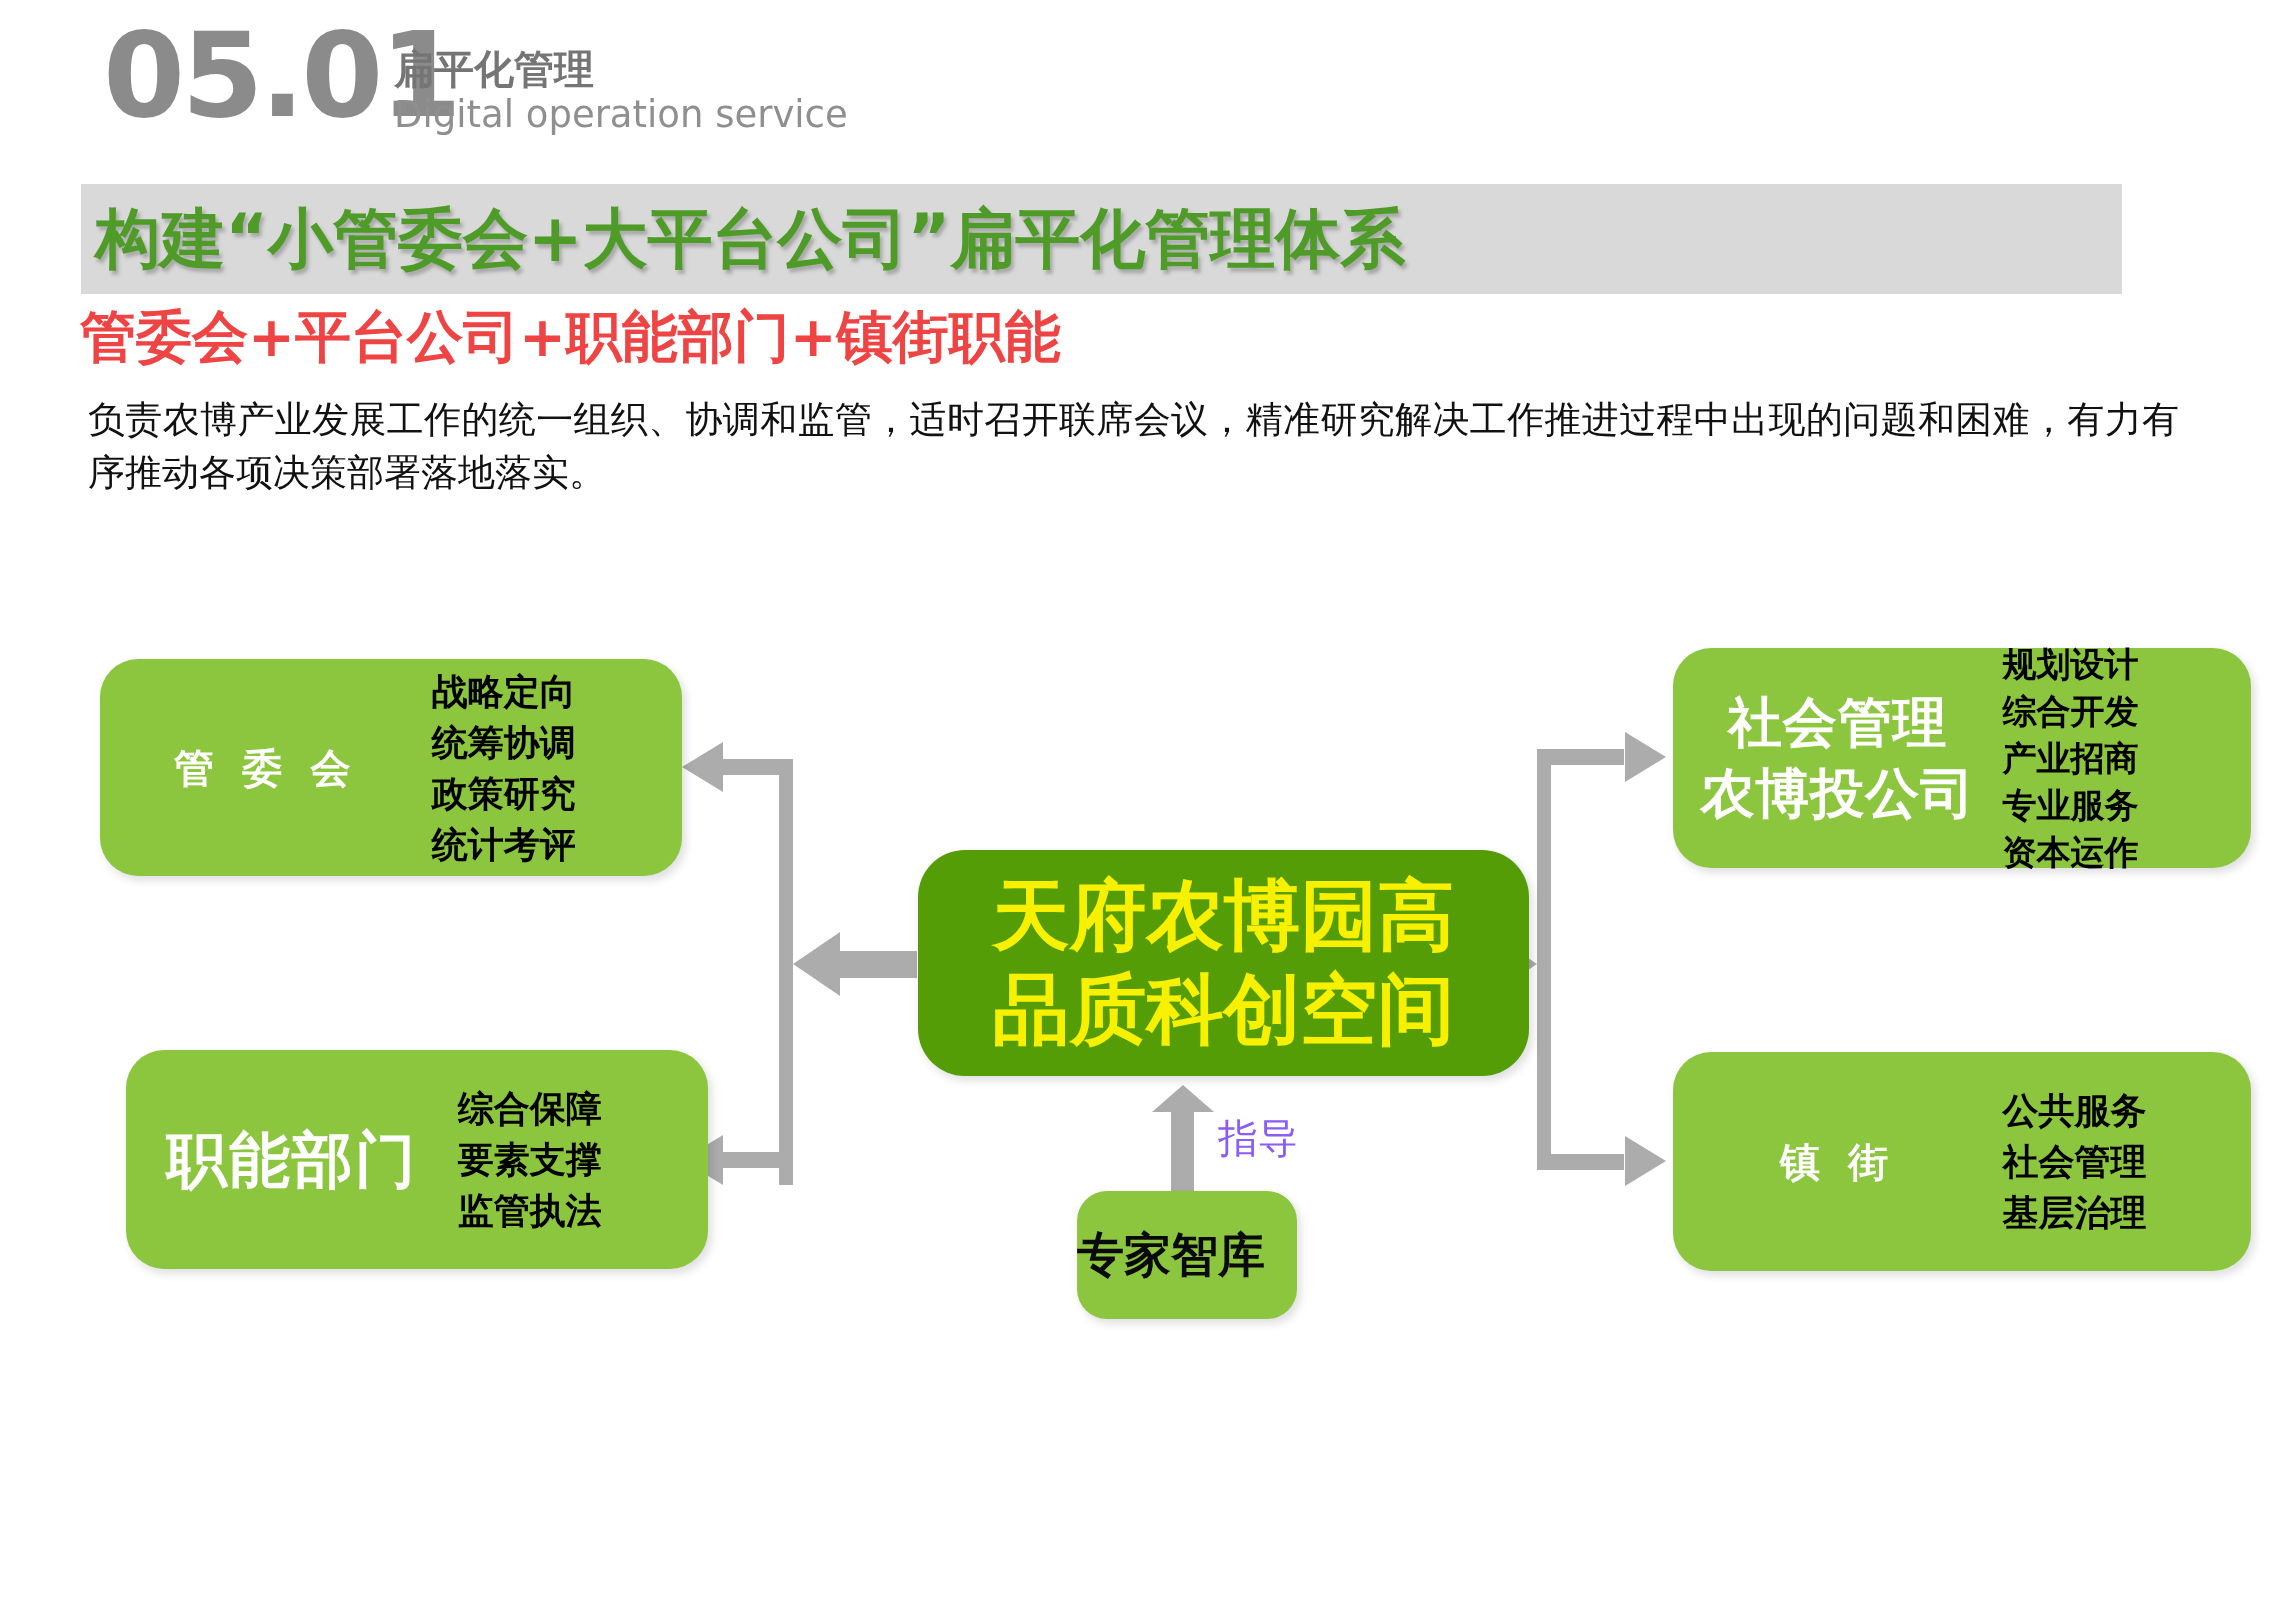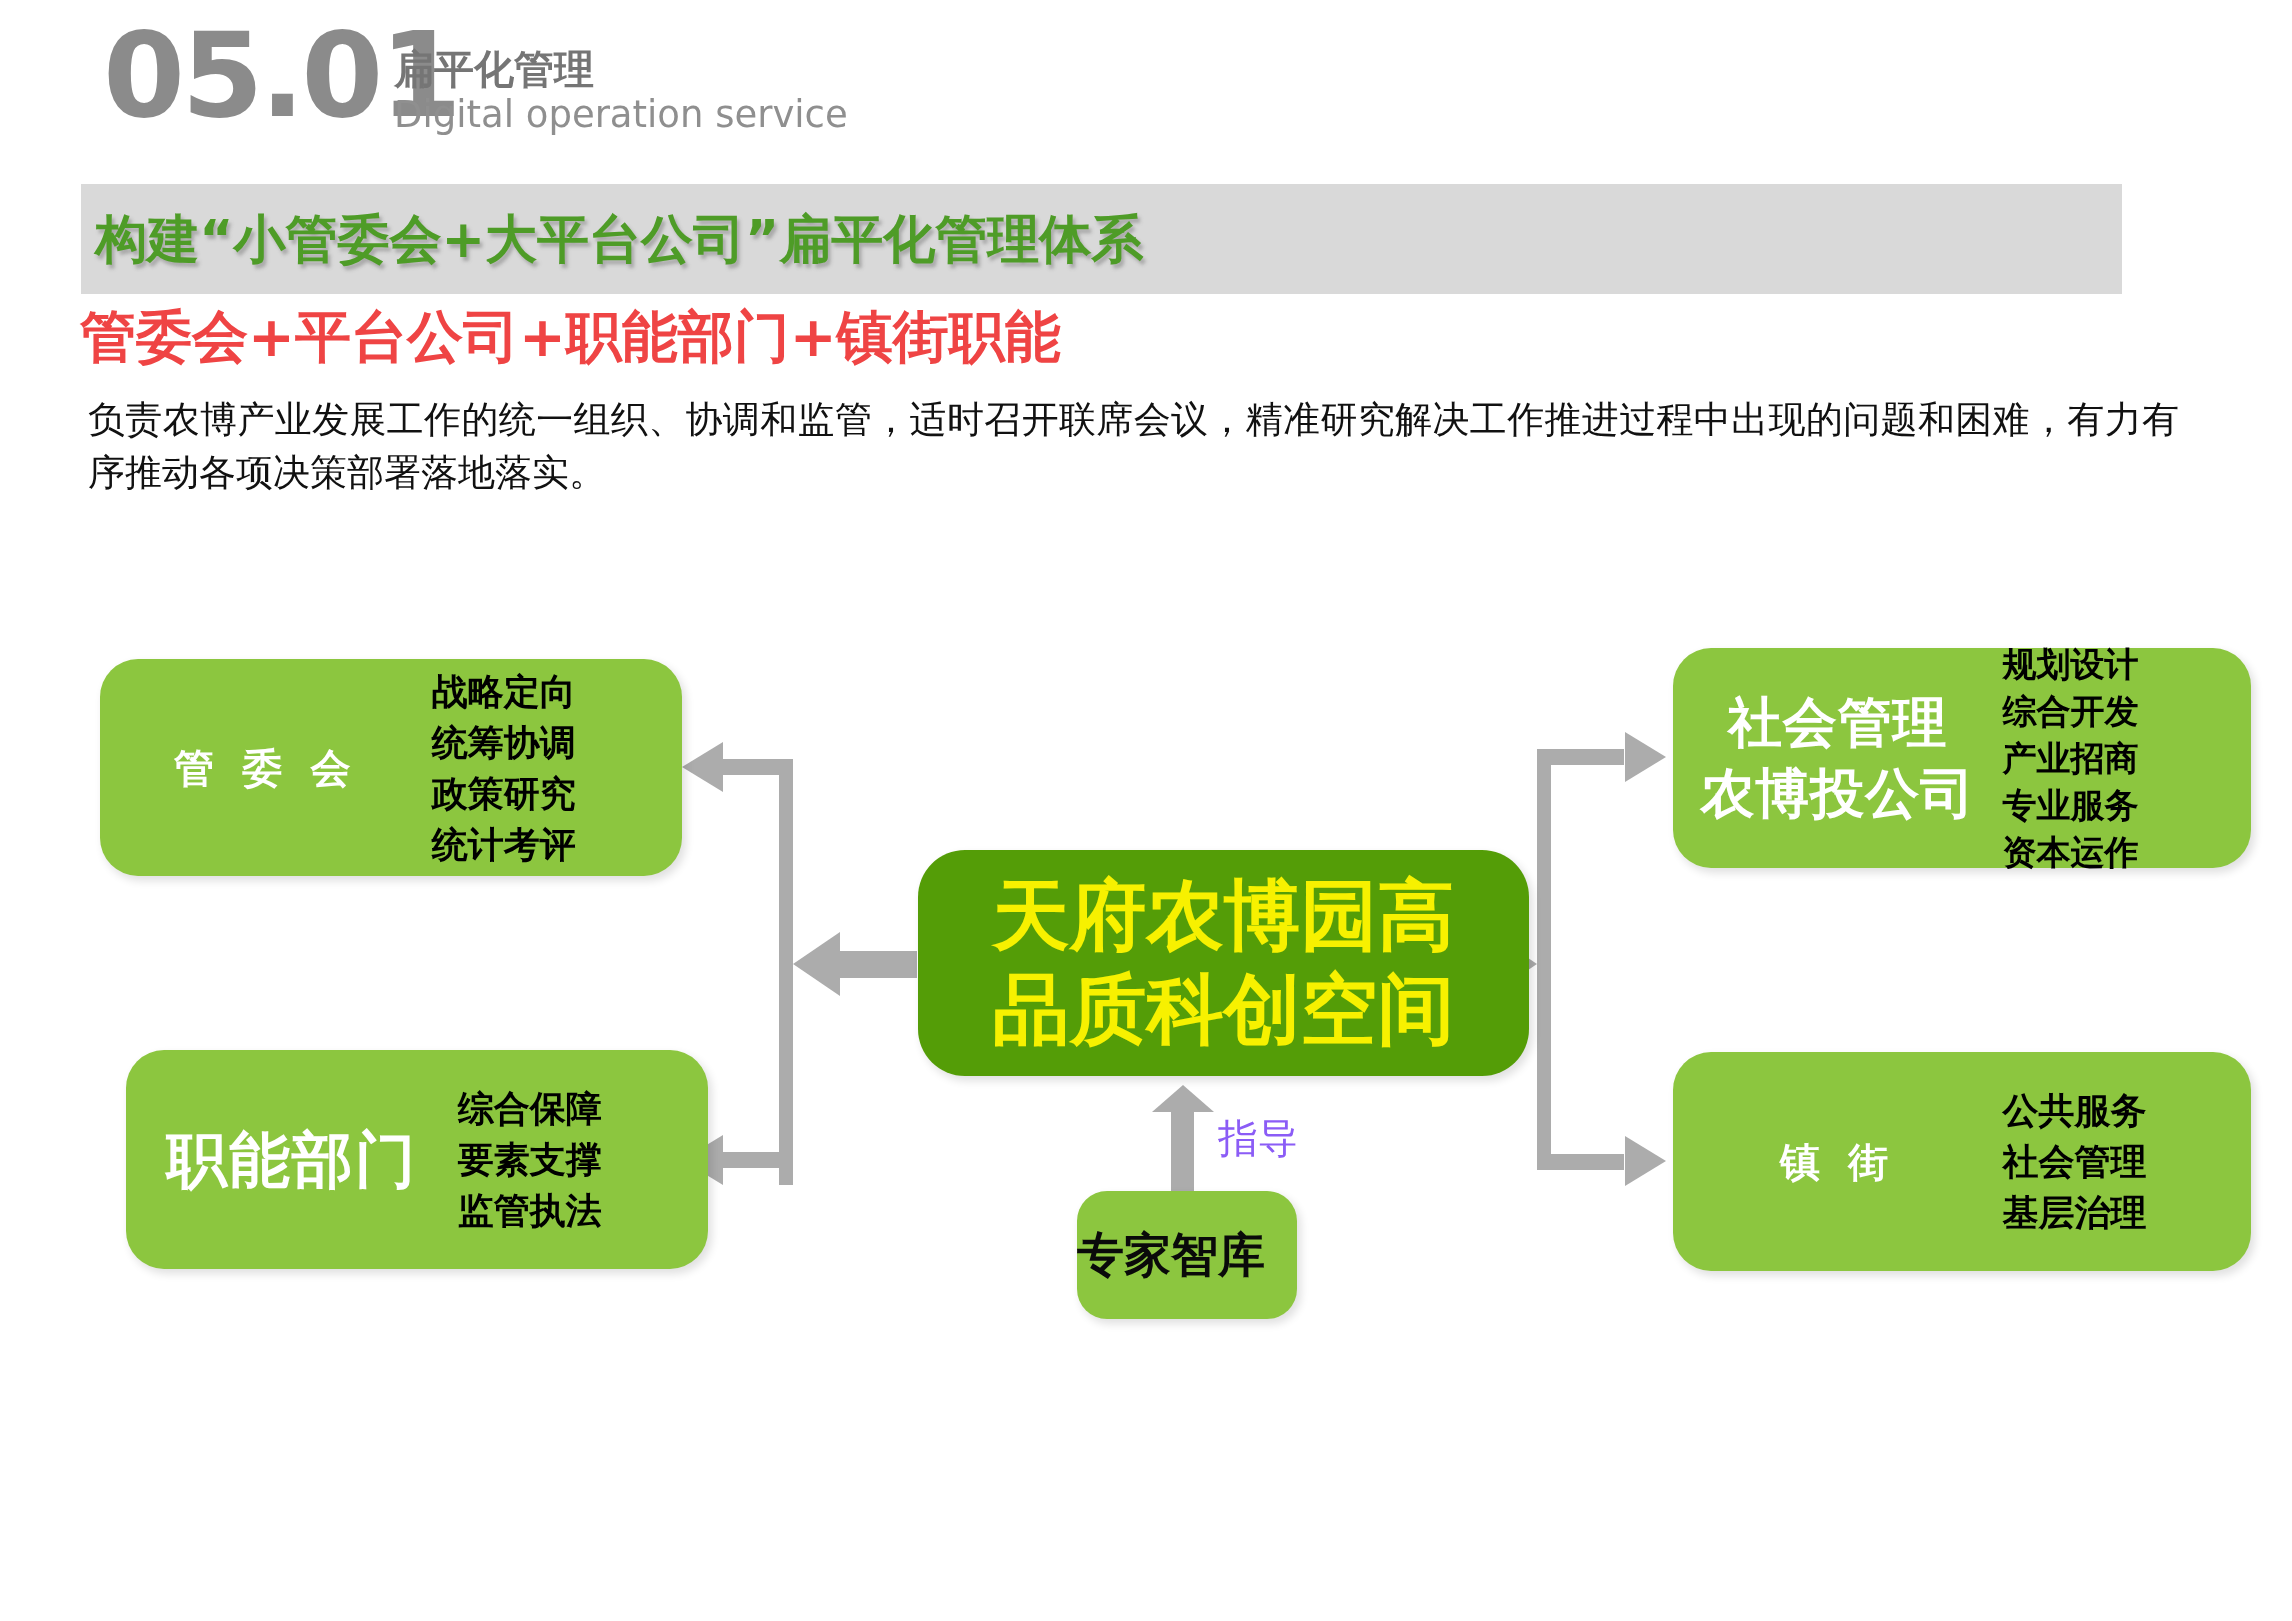--- a/index.html
+++ b/index.html
@@ -20,21 +20,21 @@
   .abs{position:absolute;}
 
   
   .sec-num{left:63px;top:16px;font-size:118px;font-weight:900;color:var(--hdr-gray);
            letter-spacing:-3.6px;line-height:1;margin-left:40px;}
   .sec-zh{left:394px;top:47px;font-size:40px;font-weight:bold;color:#757575;line-height:1.1;}
   .sec-en{left:394px;top:95px;font-size:37px;color:#8F8F8F;line-height:1.1;text-align:right;}
 
   
   .banner{left:81px;top:184px;width:2041px;height:110px;background:var(--banner-bg);}
-  .banner-title{padding-left:14.3px;font-size:52px;font-weight:bold;color:var(--banner-green);
+  .banner-title{padding-left:14.3px;font-size:65px;font-weight:bold;color:var(--banner-green);
                 line-height:110px;white-space:nowrap;
                 text-shadow:2.7px 3.6px 3.6px rgba(110,110,110,0.45);}
 
   .subtitle{left:80px;top:306px;font-size:56px;font-weight:bold;color:#ef4444;line-height:1.1;}
   .paragraph{left:88px;top:394px;width:2091px;font-size:37px;color:#111;line-height:1.42;
              text-align:justify;}
 
   
   .org-box{background:var(--light-green);border-radius:38px;display:flex;align-items:center;
            box-shadow:3.6px 4.5px 9px rgba(0,0,0,0.12);}

